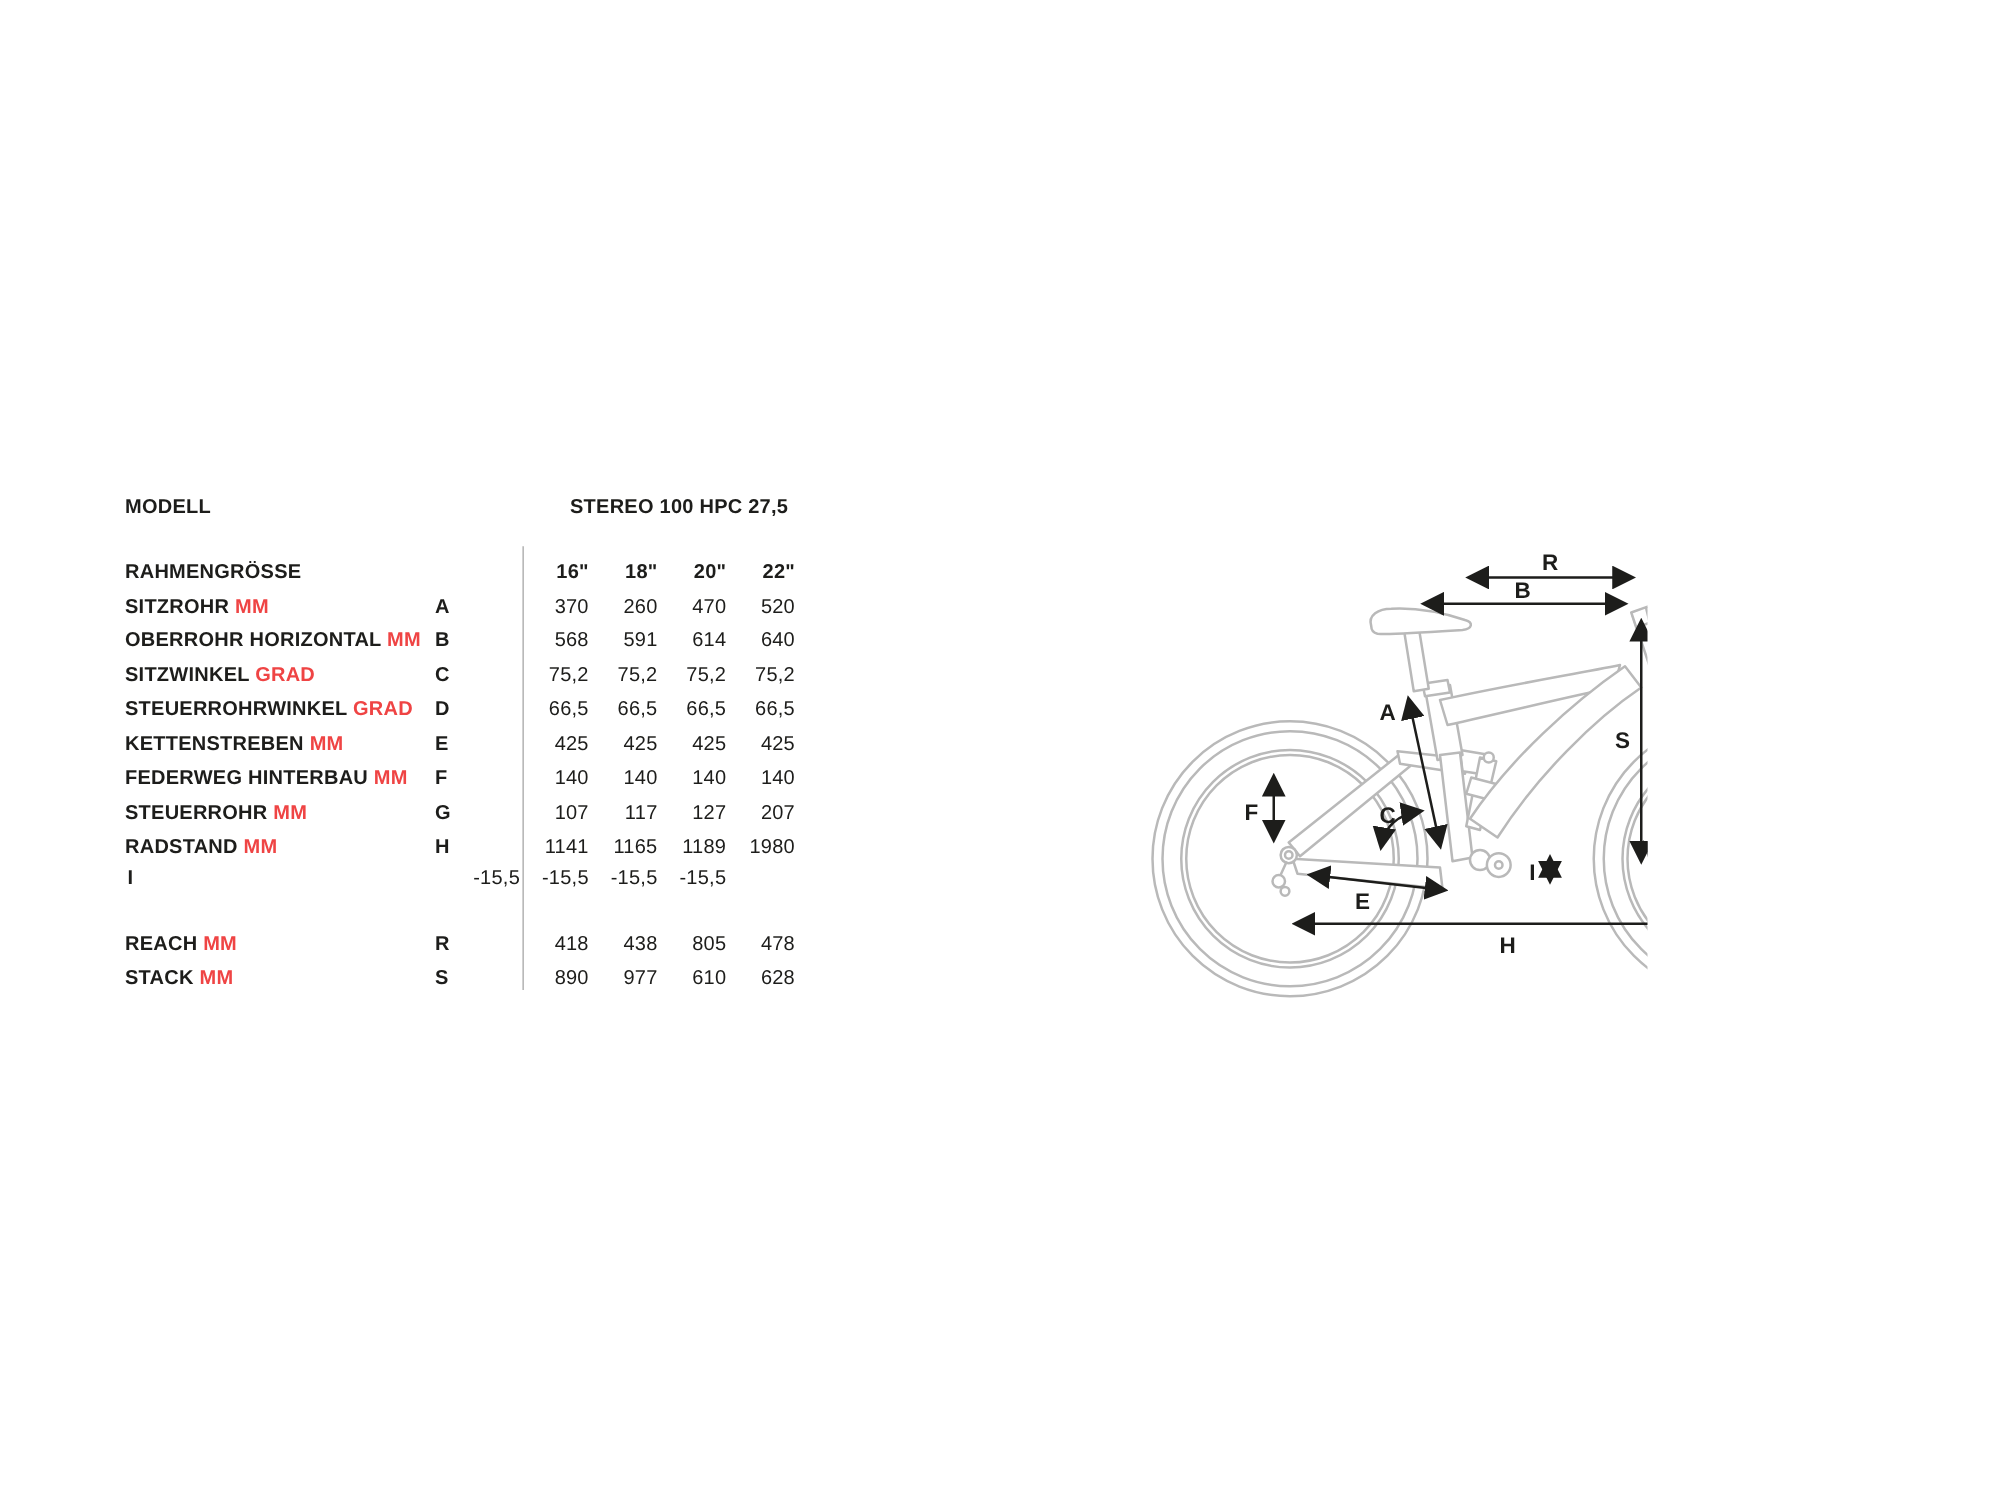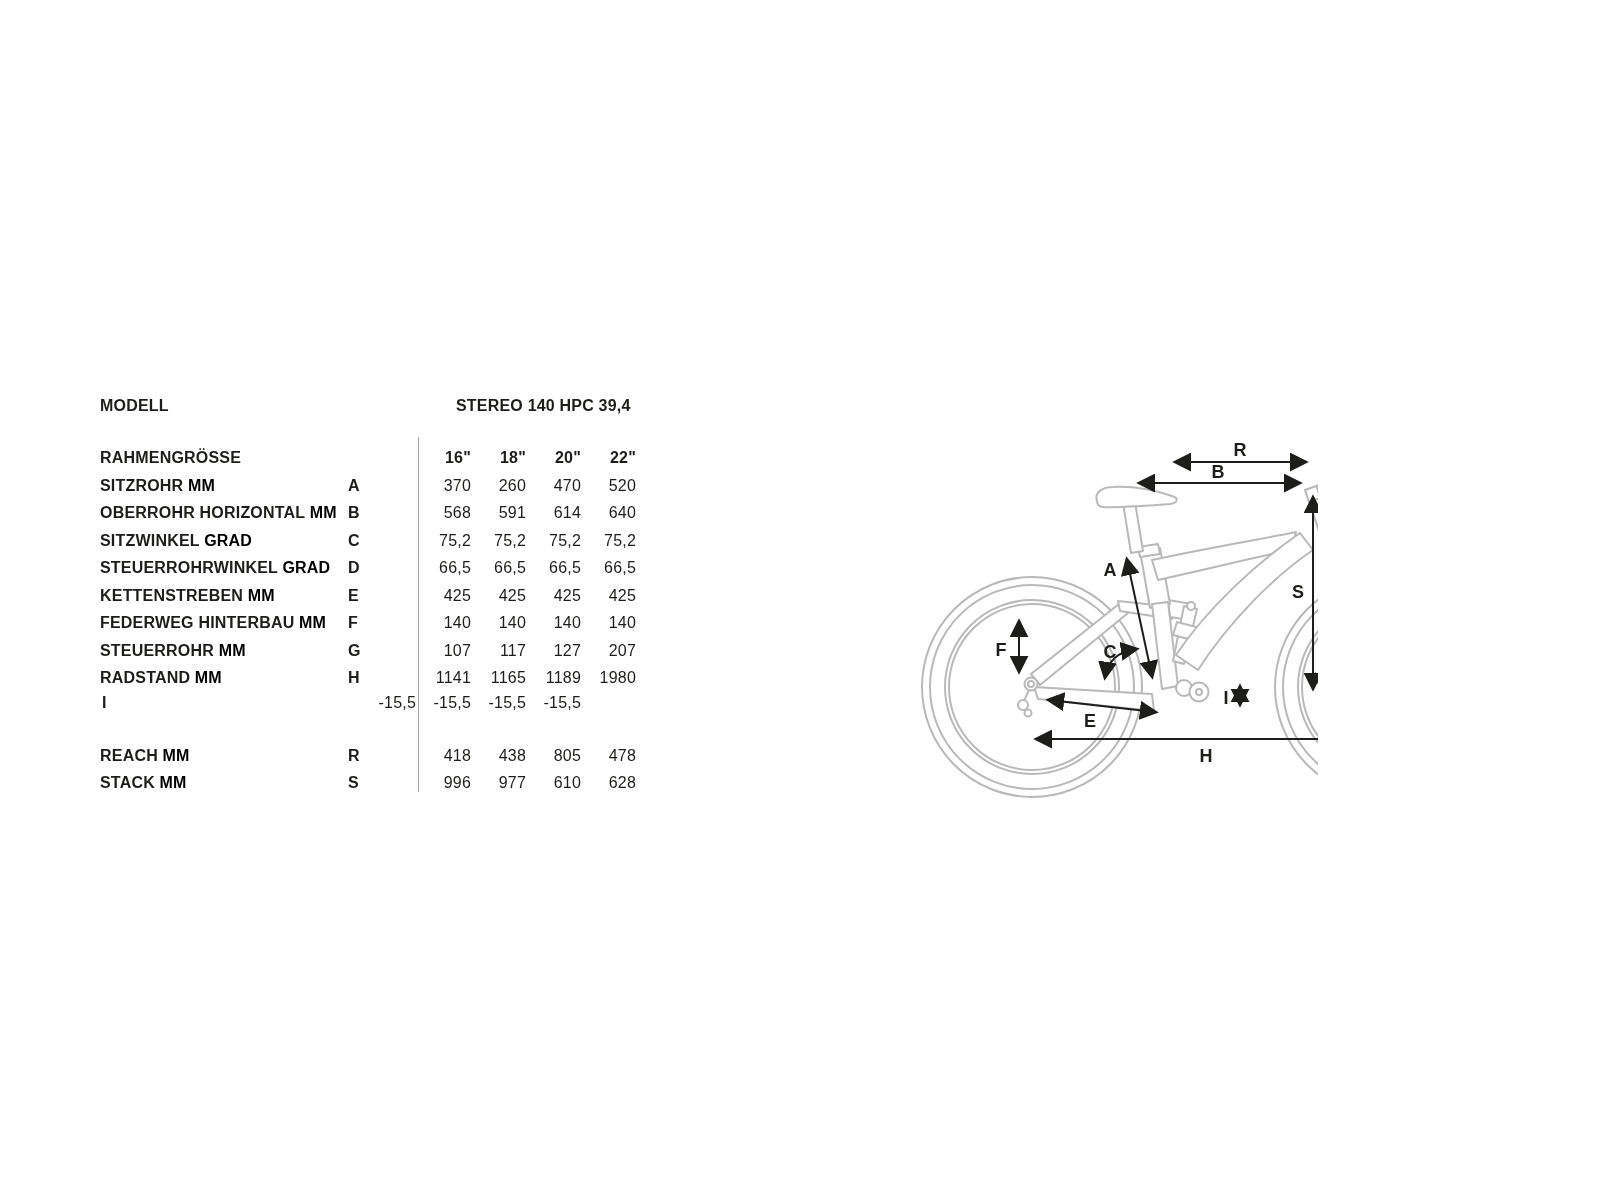--- a/index.html
+++ b/index.html
@@ -7,37 +7,37 @@
          font-family:"Liberation Sans",sans-serif;color:#1d1d1b;}
   
   .model-row{position:absolute;left:100px;top:392px;width:560px;height:28px;line-height:28px;
              font-size:16px;font-weight:bold;letter-spacing:.2px;}
   .model-value{position:absolute;left:356px;top:0;}
   .geo-table{position:absolute;left:100px;top:444px;width:536px;}
   .grow{display:grid;grid-template-columns:246px 70px 55px 55px 55px 55px;height:27.5px;line-height:27.5px;
         font-size:16px;letter-spacing:.2px;}
   .grow.tall{height:50px;line-height:22.5px;}
   .cell-label{font-weight:bold;white-space:normal;}
-  .cell-label .unit{color:#000000;}
+  .cell-label .unit{color:#ef4444;}
   .cell-letter{font-weight:bold;padding-left:2px;}
   .cell-val{text-align:right;font-weight:400;}
   .grow.sizes .cell-val{font-weight:bold;}
   .v-divider{position:absolute;left:317.5px;top:-7px;width:1.5px;height:355px;background:#a3a3a3;}
   
   .bike-svg{position:absolute;left:880px;top:400px;}
   .dim-label{font-family:"Liberation Sans",sans-serif;font-size:18px;font-weight:bold;fill:#1d1d1b;text-anchor:middle;}
 </style>
 </head>
 <body>
 
 <div class="stage">
 
   <div class="model-row">
     <span>MODELL</span>
-    <span class="model-value">STEREO 140 HPC 39,4</span>
+    <span class="model-value">STEREO 100 HPC 27,5</span>
   </div>
 
   <div class="geo-table">
     <div class="v-divider"></div>
     <div id="geo-rows">
         <div class="grow sizes">
           <div class="cell-label">RAHMENGRÖSSE</div>
           <div class="cell-letter"></div>
           <div class="cell-val">16"</div>
           <div class="cell-val">18"</div>
@@ -119,21 +119,21 @@
           <div class="cell-label">REACH <span class="unit">MM</span></div>
           <div class="cell-letter">R</div>
           <div class="cell-val">418</div>
           <div class="cell-val">438</div>
           <div class="cell-val">805</div>
           <div class="cell-val">478</div>
         </div>
         <div class="grow">
           <div class="cell-label">STACK <span class="unit">MM</span></div>
           <div class="cell-letter">S</div>
-          <div class="cell-val">996</div>
+          <div class="cell-val">890</div>
           <div class="cell-val">977</div>
           <div class="cell-val">610</div>
           <div class="cell-val">628</div>
         </div>
       </div>
   </div>
 
   <svg class="bike-svg" width="620" height="420" viewBox="880 400 620 420">
     <defs>
       <marker id="ah" viewBox="0 0 10 10" refX="8" refY="5" markerWidth="9.5" markerHeight="9.5" orient="auto-start-reverse">

